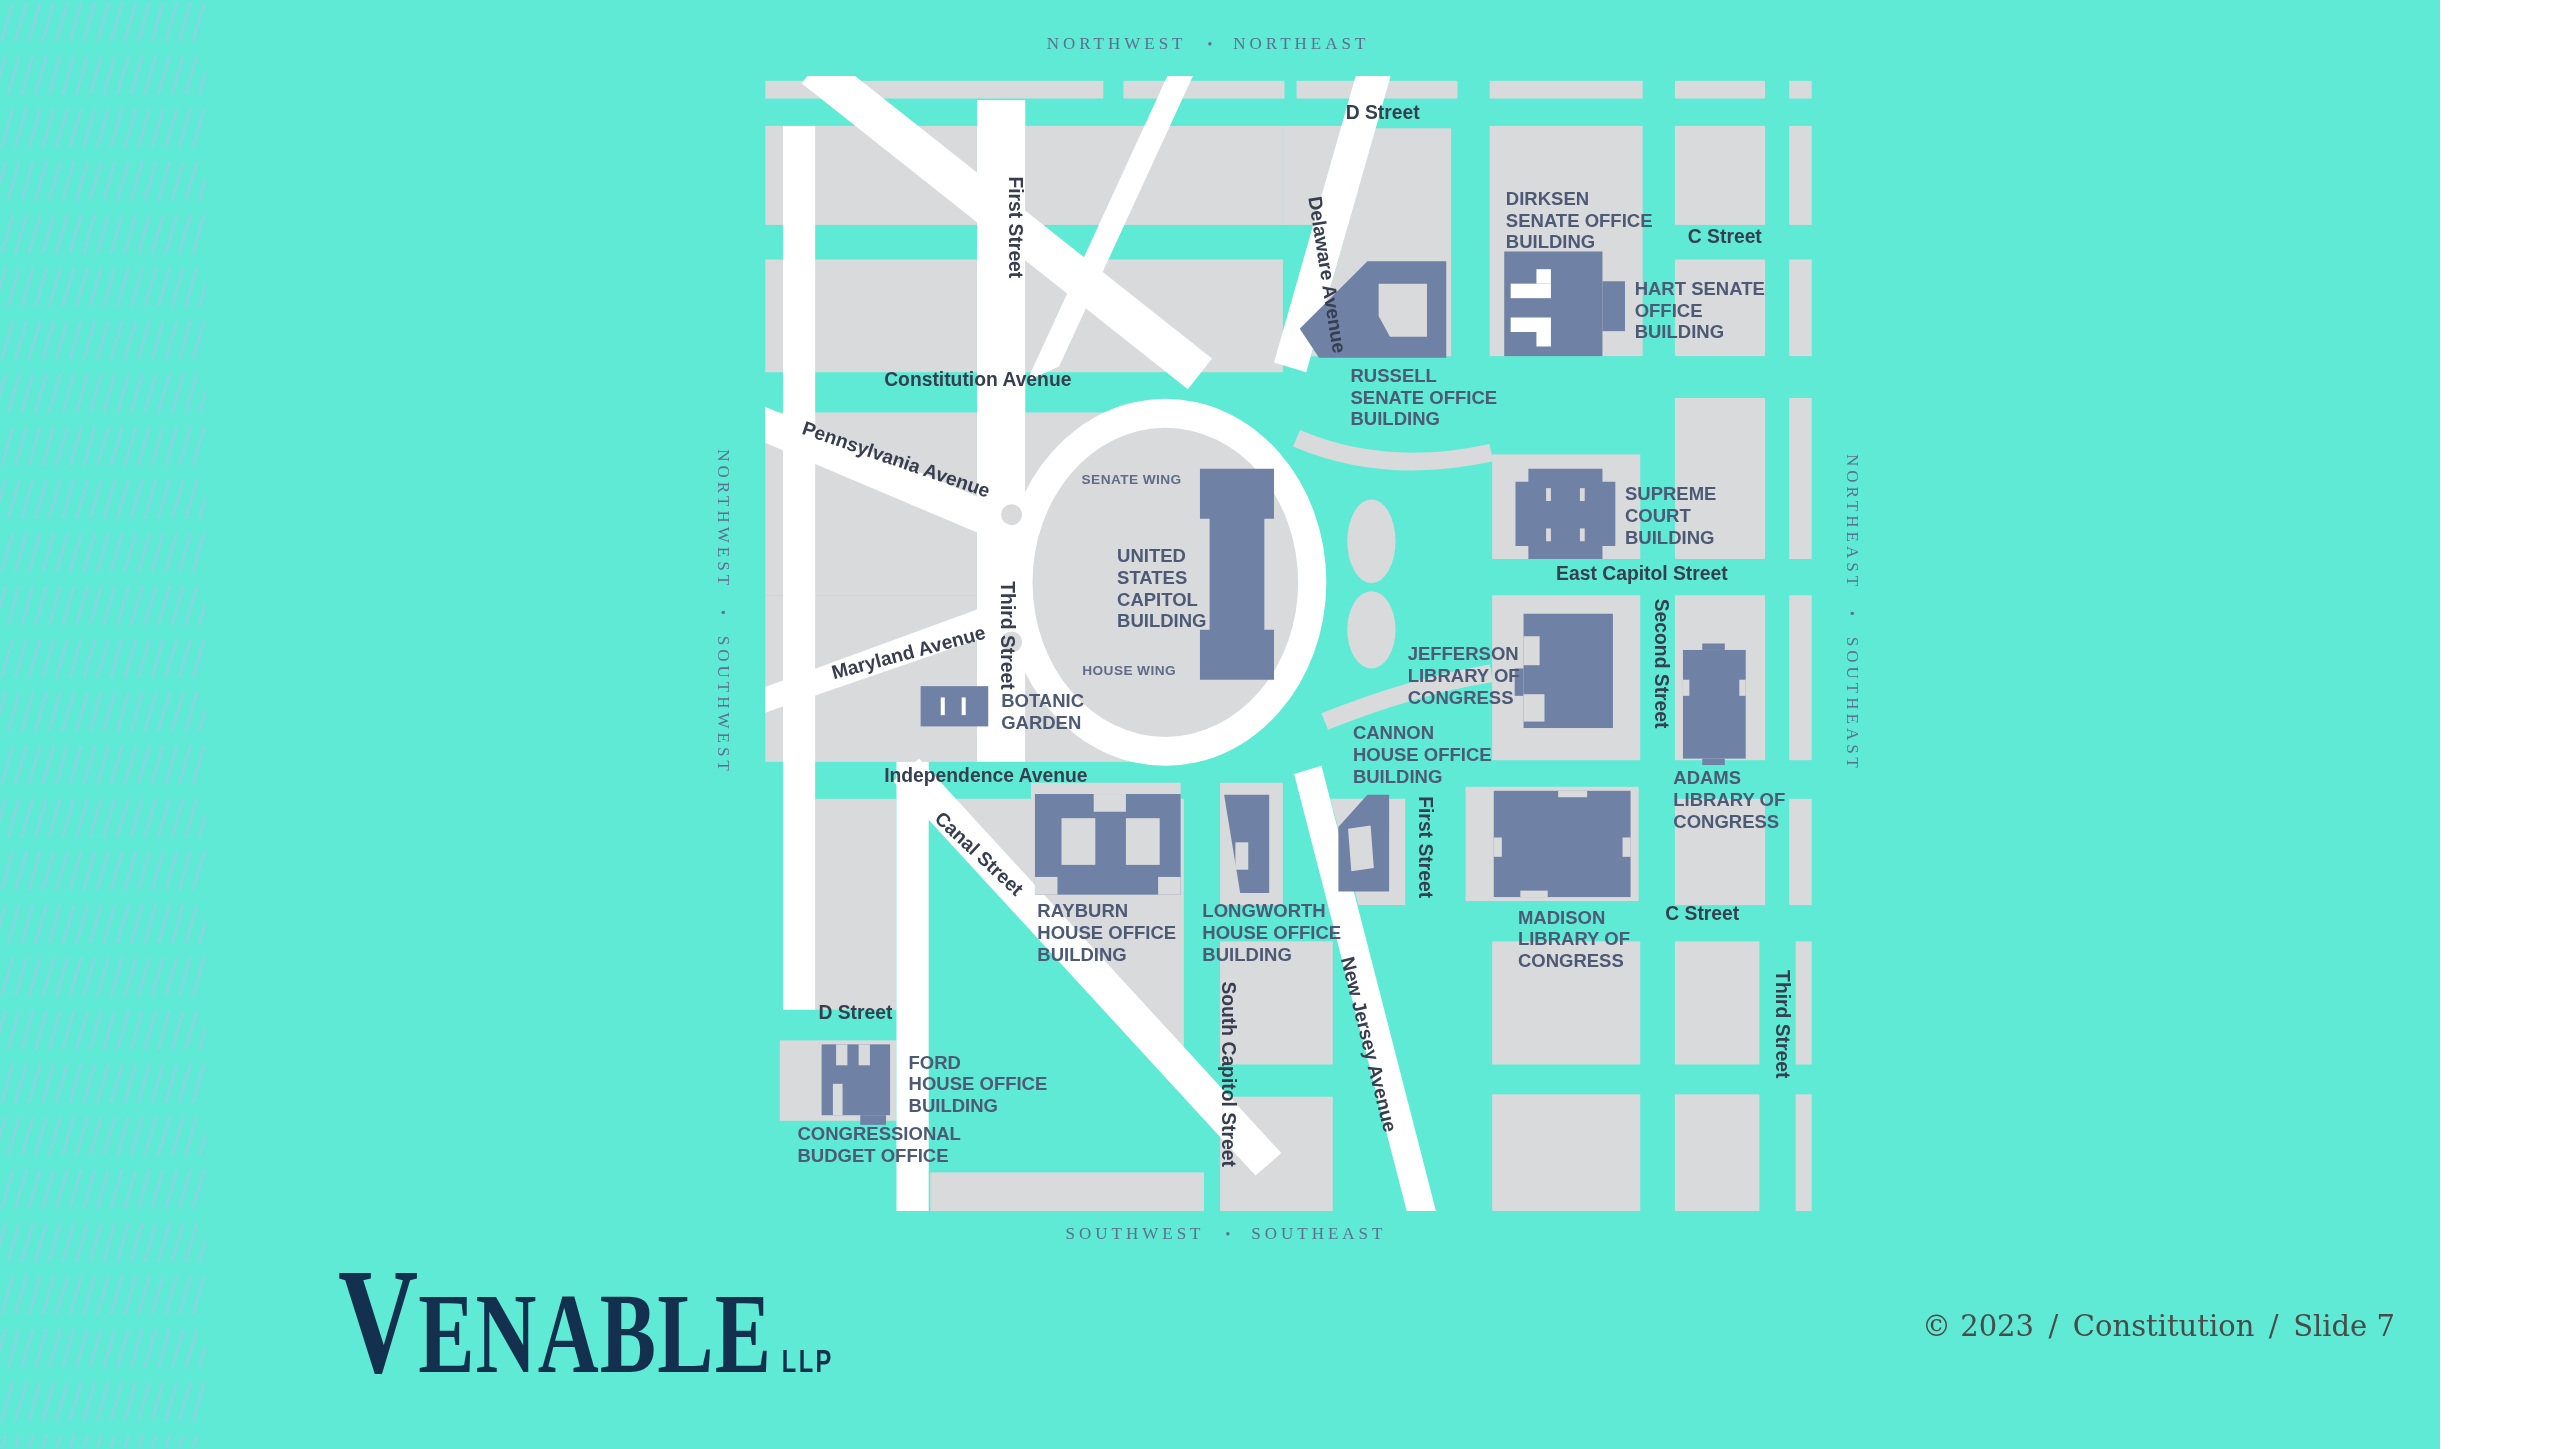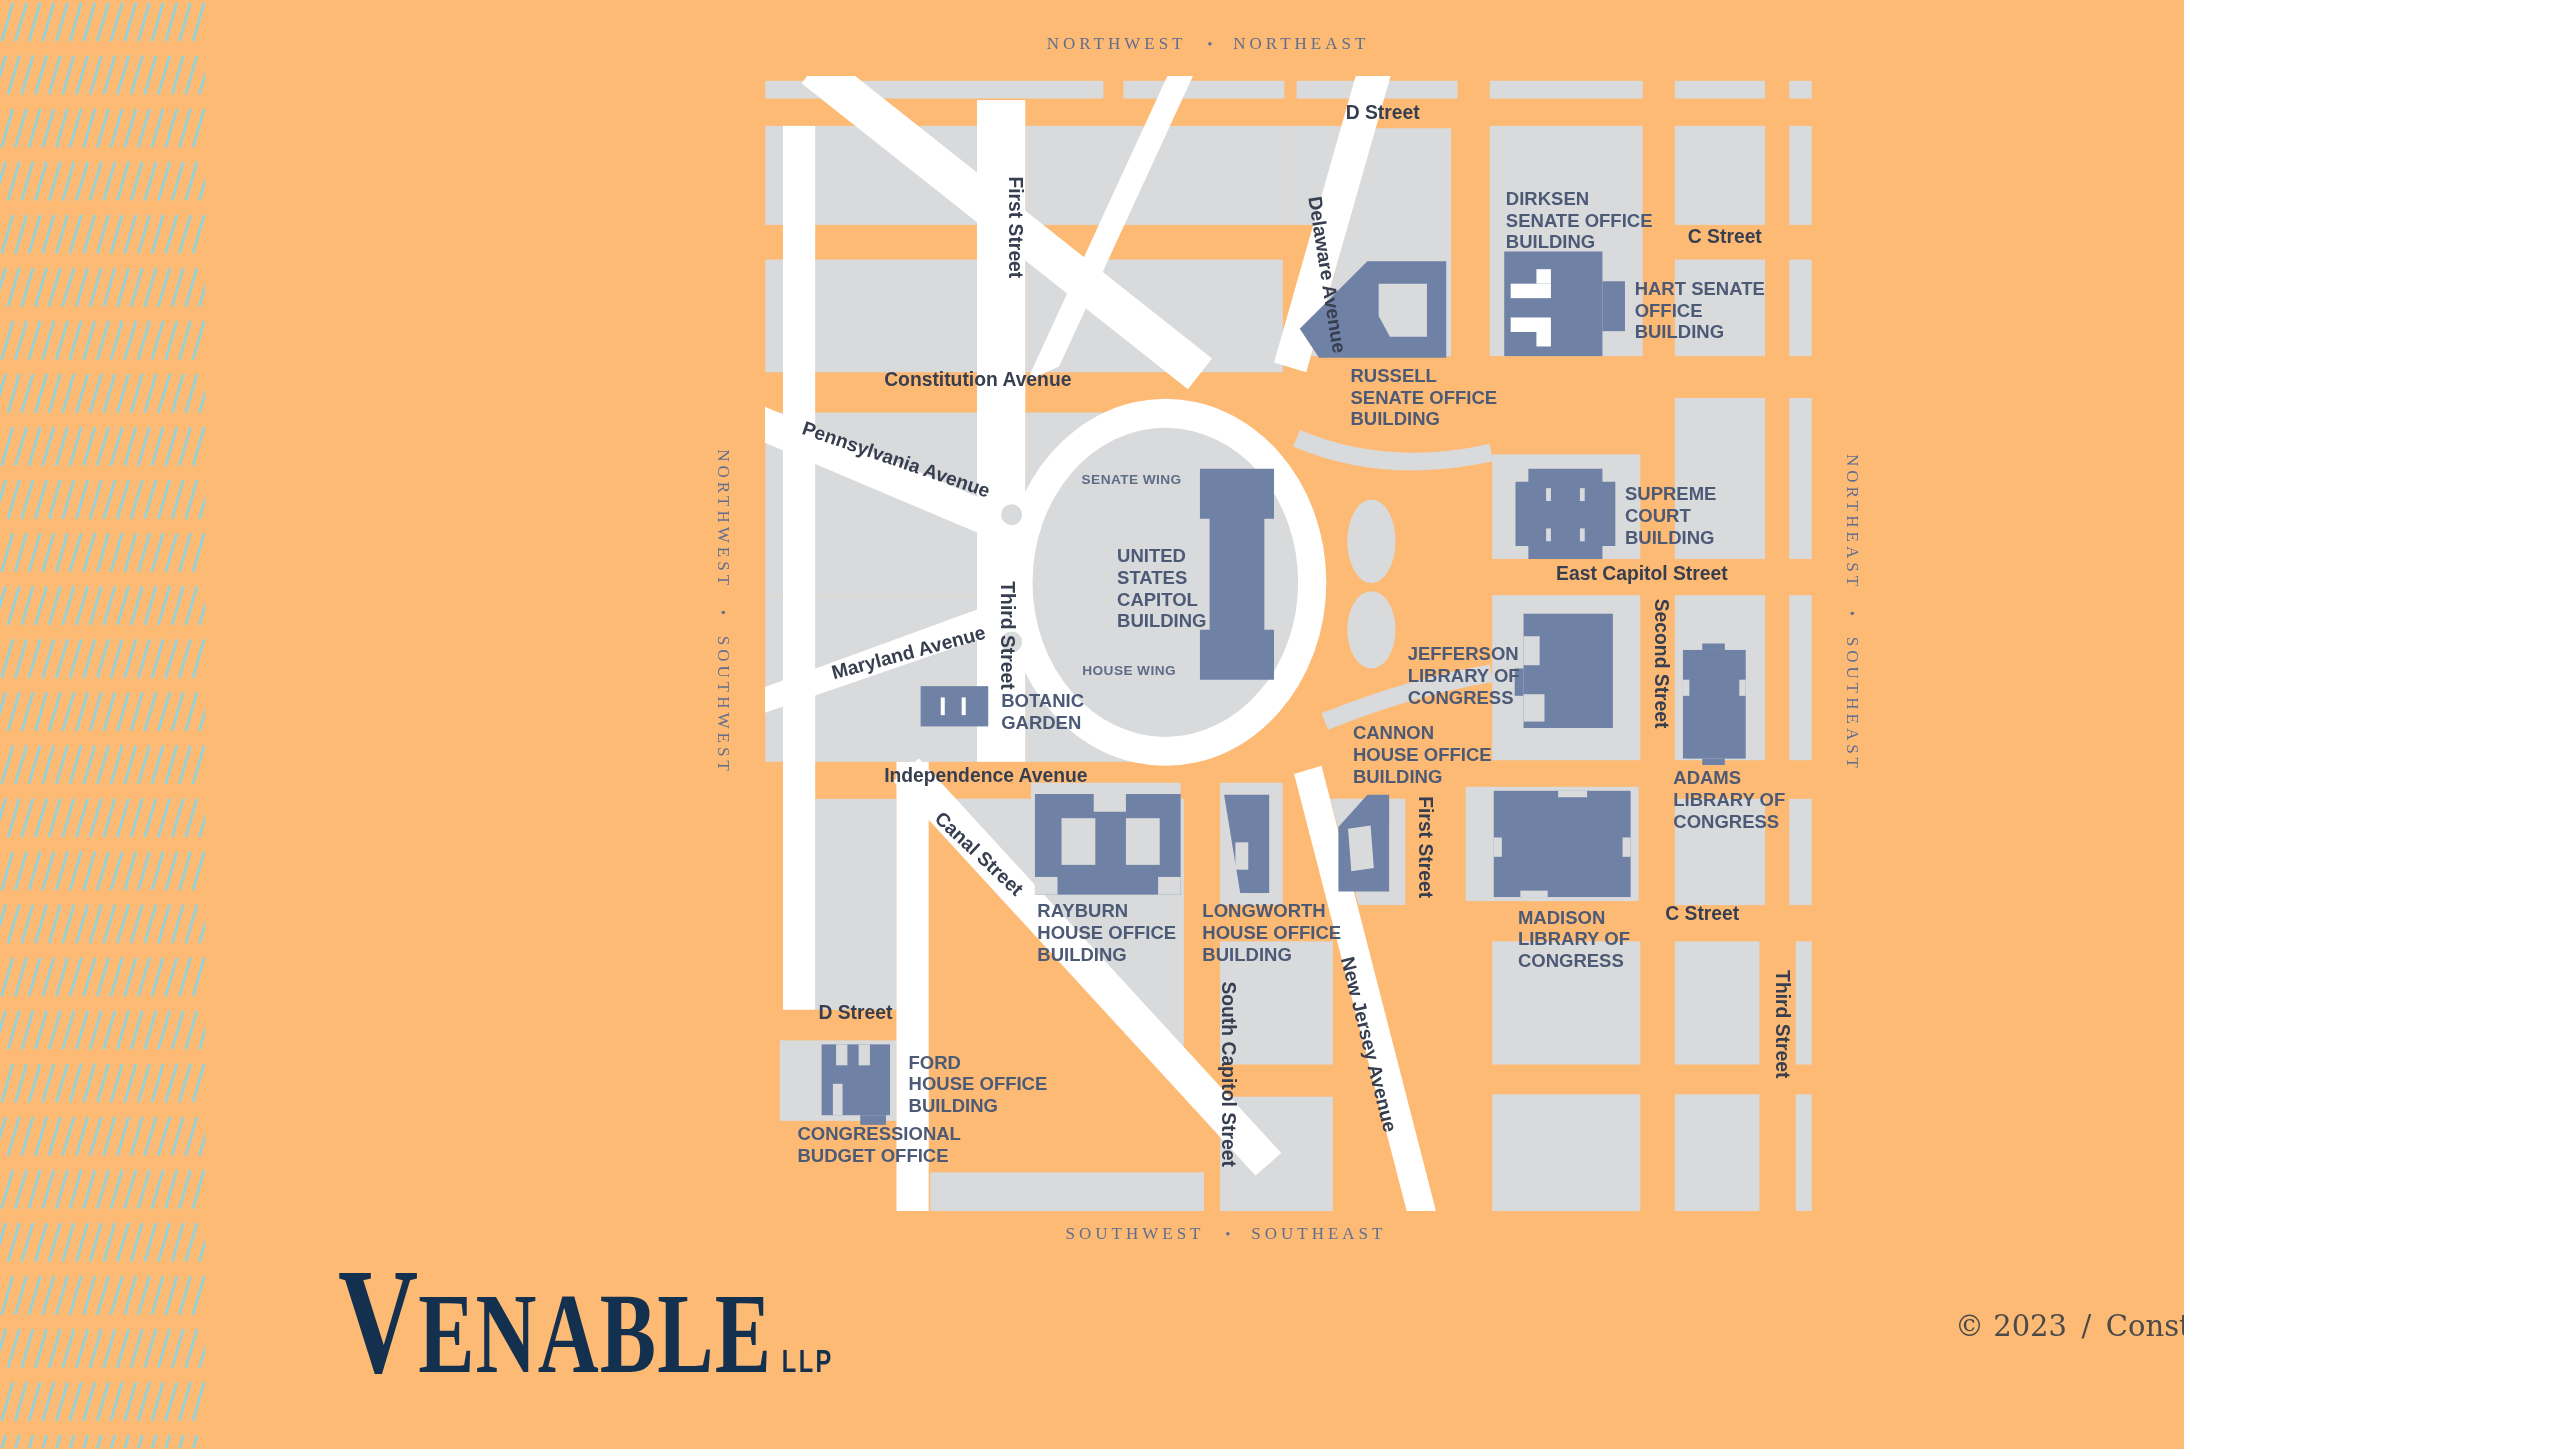--- a/index.html
+++ b/index.html
@@ -1,16 +1,16 @@
 <!DOCTYPE html>
 <html style="font-size:13px"><head>
 <meta charset="utf-8">
 <style>
   html,body{margin:0;padding:0;background:#ffffff;}
-  .page{position:relative;width:2184px;height:1449px;background:#fdba74;overflow:hidden;
+  .page{position:relative;width:2440px;height:1449px;background:#5eead4;overflow:hidden;
         font-family:"Liberation Sans",sans-serif;}
 
   
   .hatch-strip{position:absolute;left:0;top:0;}
 
   
   .compass{position:absolute;display:flex;align-items:baseline;gap:21px;
            font-family:"Liberation Serif",serif;font-size:17px;font-weight:400;
            letter-spacing:4px;color:#5f6e90;white-space:nowrap;}
   .compass .dot{font-size:13.7px;letter-spacing:0;}
@@ -25,21 +25,21 @@
   .slbl{font-family:"Liberation Sans",sans-serif;font-weight:700;font-size:24px;fill:#363e4f;}
   .wlbl{font-family:"Liberation Sans",sans-serif;font-weight:700;font-size:17px;fill:#5f6c88;letter-spacing:.5px;}
 
   
   .logo{position:absolute;left:338px;top:1246px;display:inline-flex;align-items:baseline;
         color:#14304f;transform:scaleX(.74);transform-origin:left bottom;white-space:nowrap;}
   .logo .v{font-family:"Liberation Serif",serif;font-weight:700;font-size:150px;line-height:1;}
   .logo .rest{font-family:"Liberation Serif",serif;font-weight:700;font-size:114px;line-height:1;letter-spacing:1.6px;}
   .logo .llp{font-family:"Liberation Sans",sans-serif;font-weight:700;font-size:32px;letter-spacing:3.2px;margin-left:13px;}
   .slide-meta{position:absolute;left:1922px;top:1309px;display:flex;align-items:baseline;gap:14.5px;
-              font-family:"DejaVu Serif",serif;font-size:29px;color:#4a4a4a;white-space:nowrap;margin-left:33px;}
+              font-family:"DejaVu Serif",serif;font-size:29px;color:#4a4a4a;white-space:nowrap;}
 </style>
 </head>
 <body>
 <div class="page">
 
 <svg class="hatch-strip" width="205" height="1449" viewBox="0 0 255 1800">
   <defs>
     <pattern id="hatch" width="17" height="132" patternUnits="userSpaceOnUse">
       <line x1="2" y1="50" x2="16" y2="2" stroke="#8bd4e2" stroke-width="3.2"></line>
       <line x1="10" y1="116" x2="24" y2="68" stroke="#8bd4e2" stroke-width="3.2"></line>

